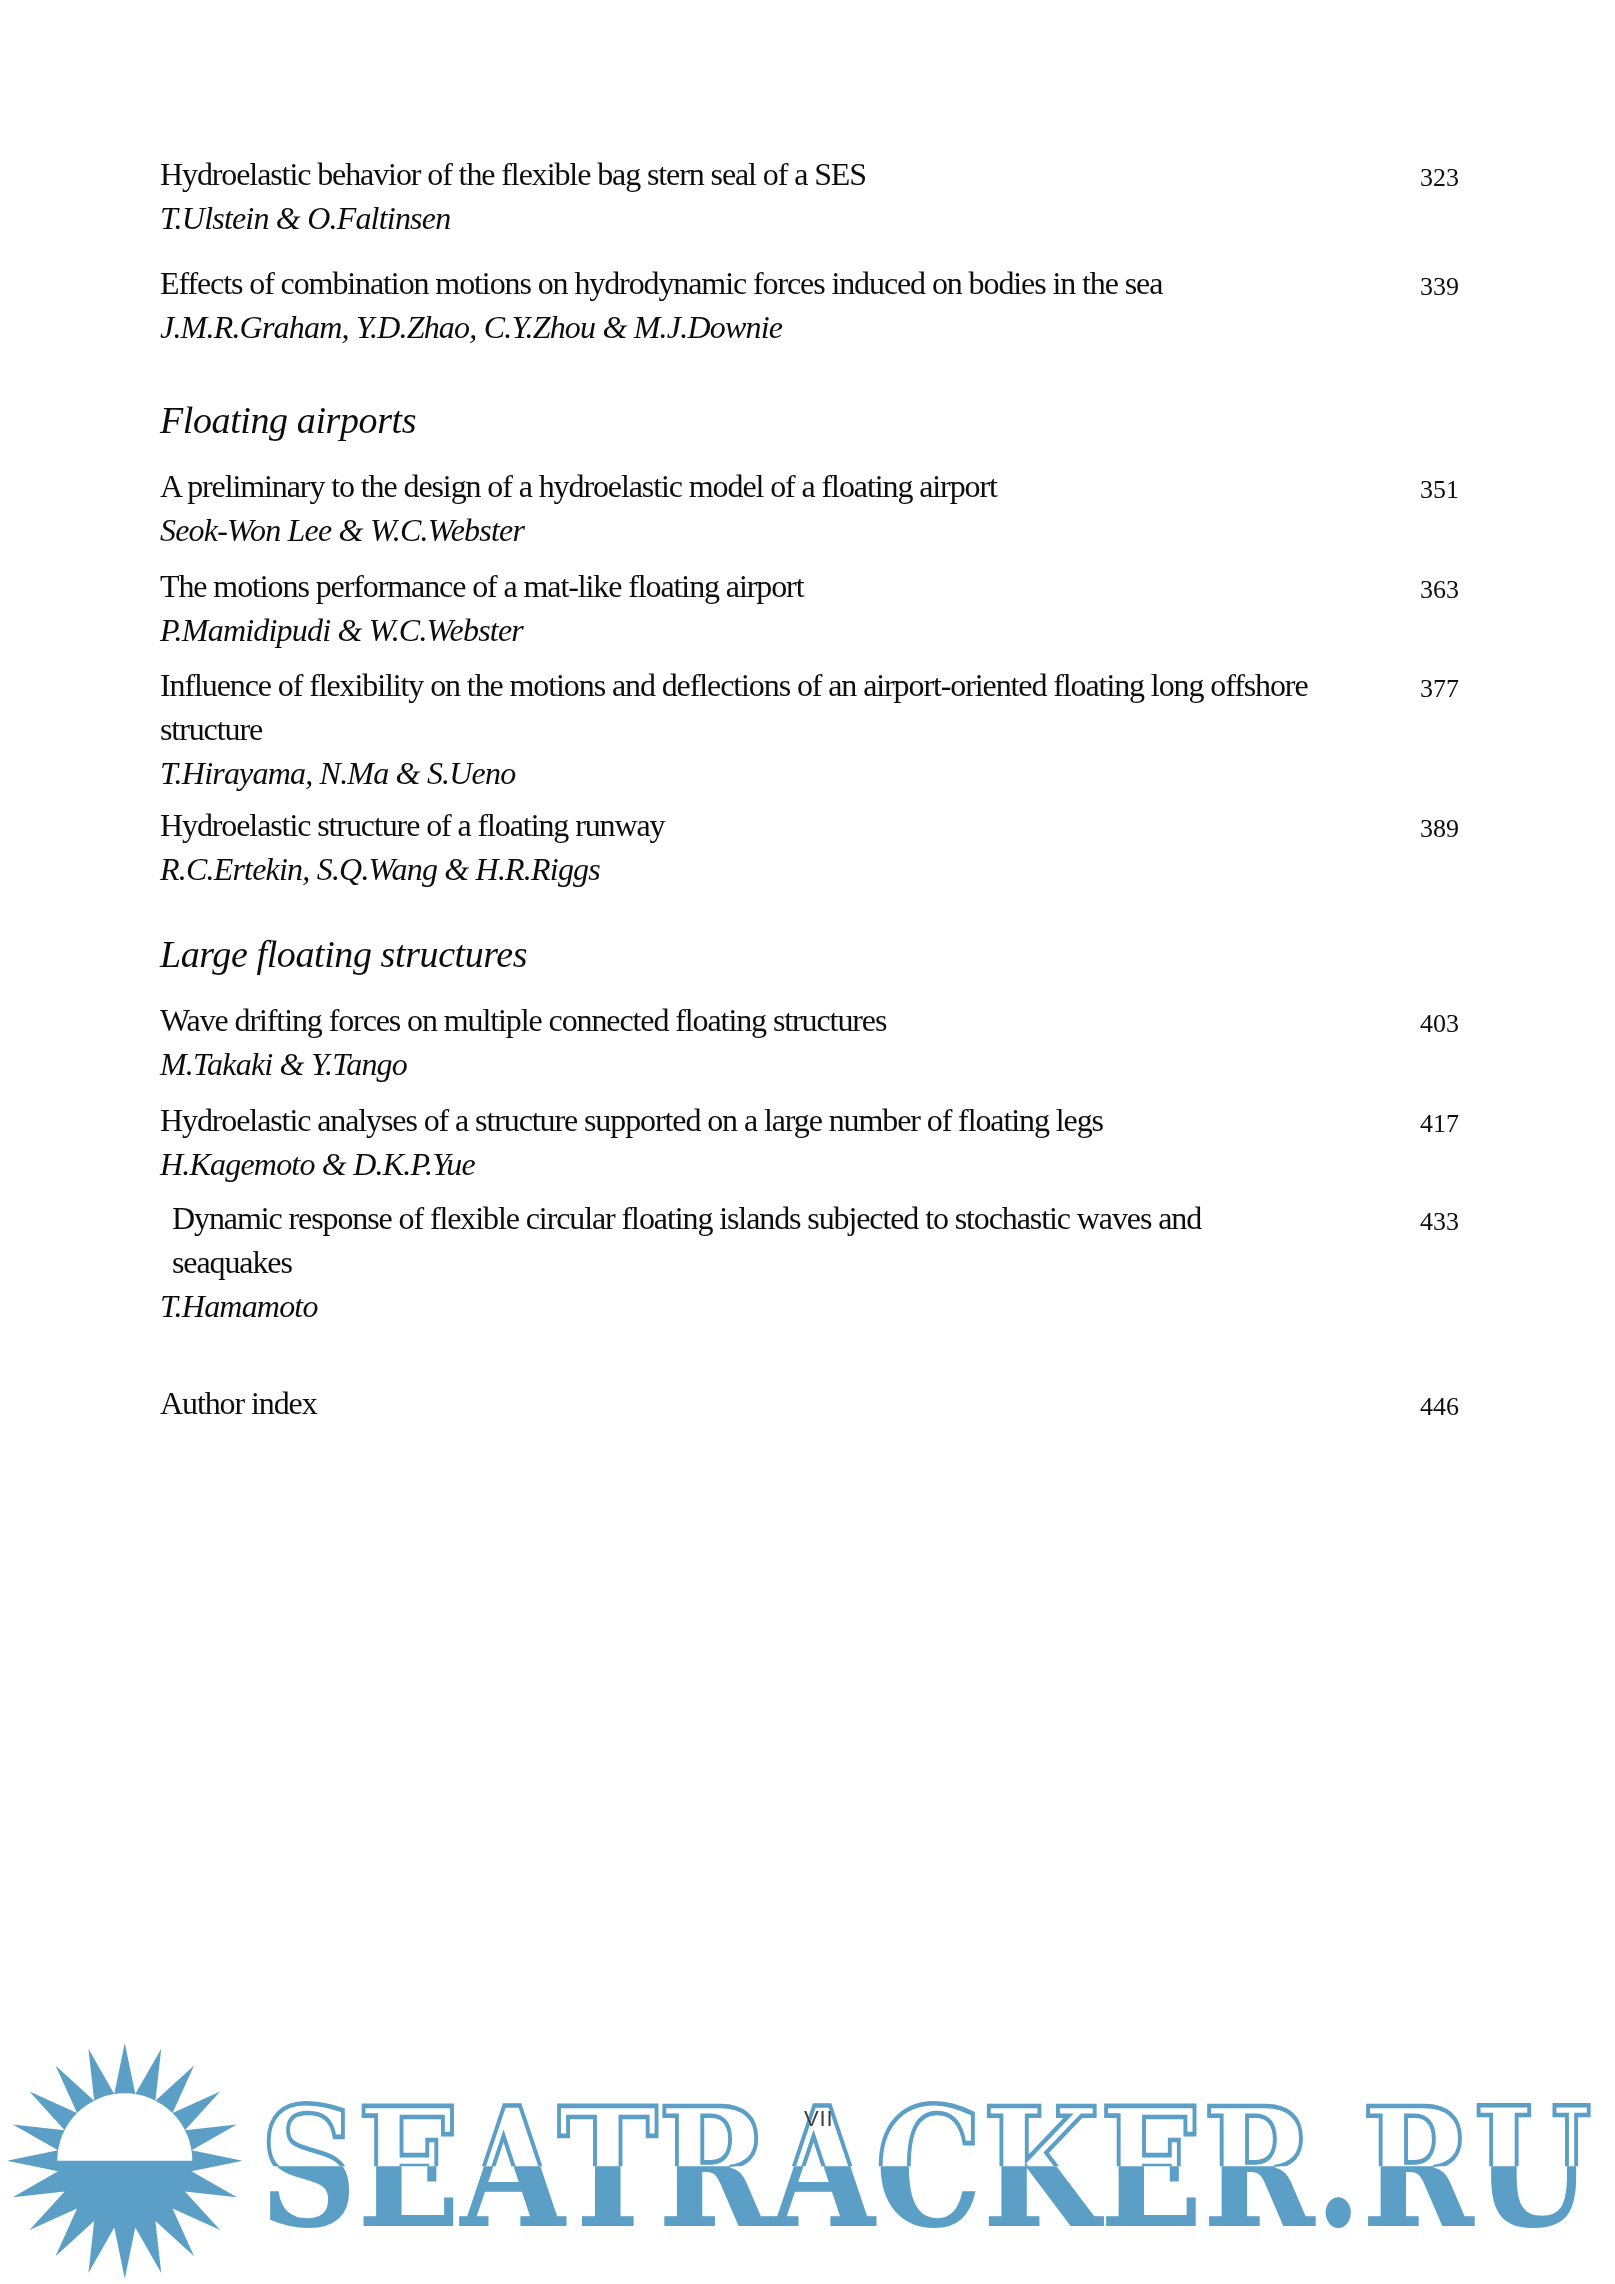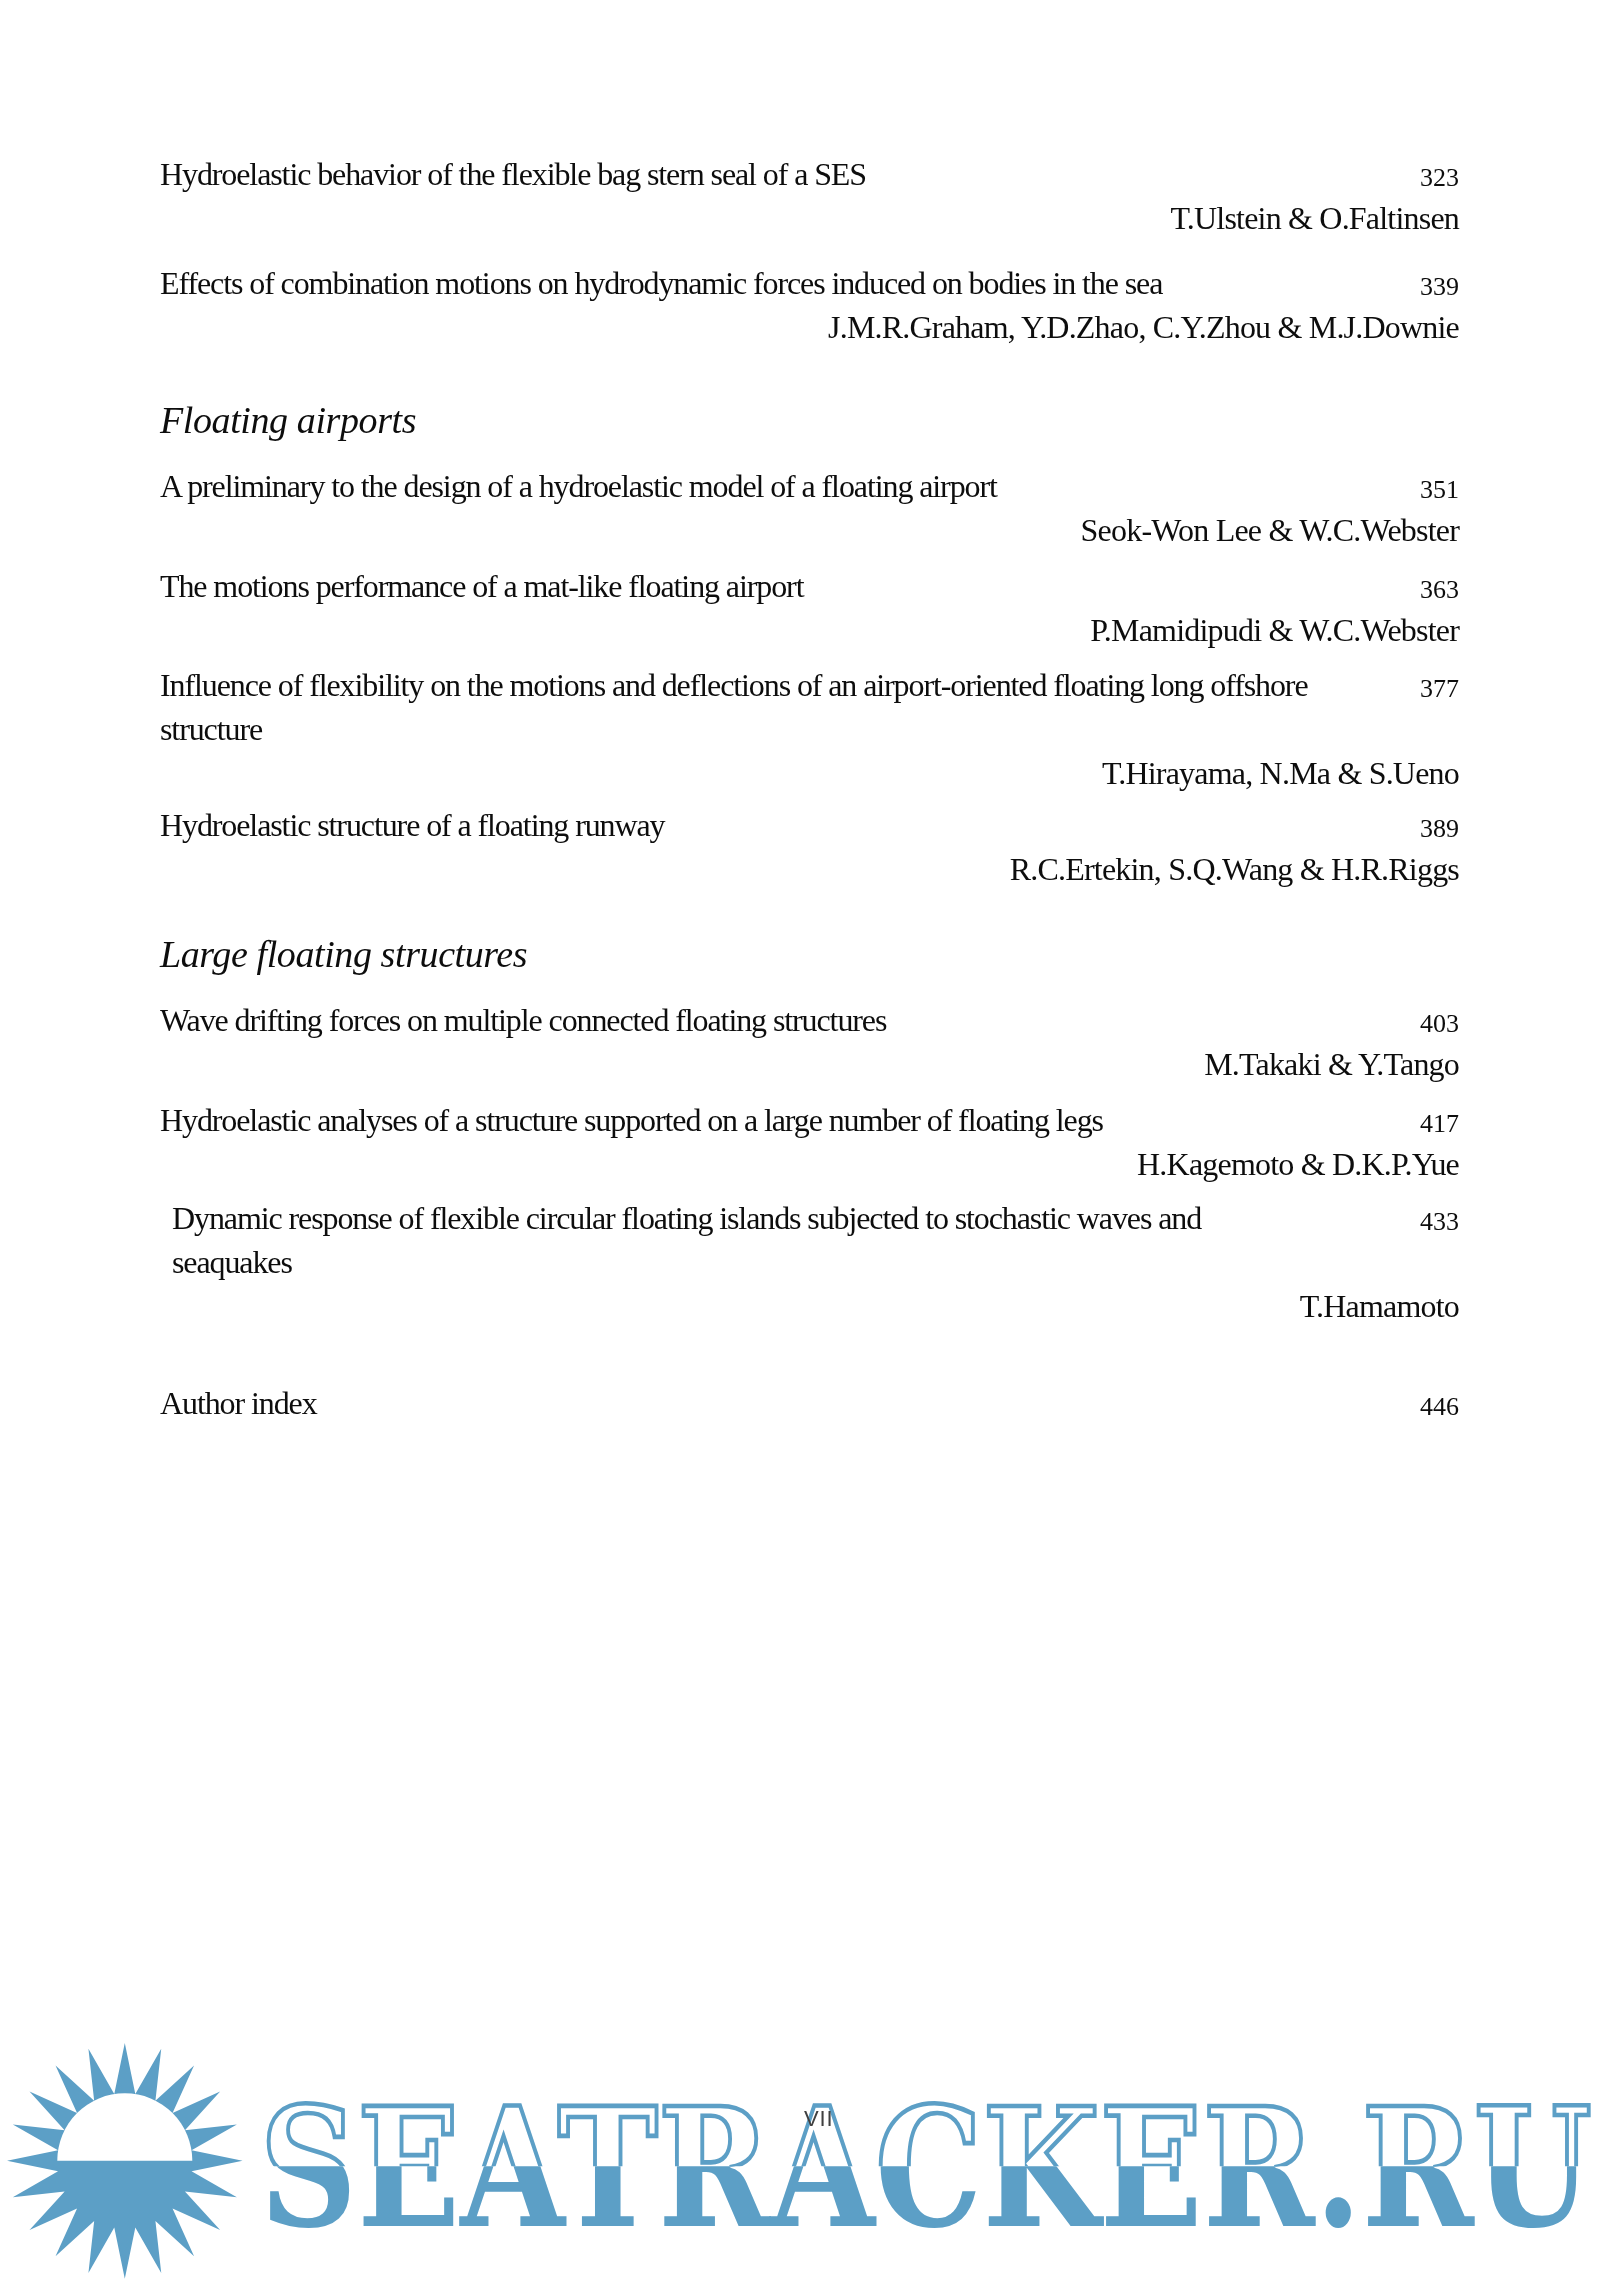--- a/index.html
+++ b/index.html
@@ -15,23 +15,23 @@
 
   .entry { position: absolute; left: 160px; width: 1299px; }
   .entry .title {
     font-size: 32px; line-height: 44px;
     letter-spacing: -1.1px;
     max-width: 1179px;
   }
   .entry.wide   .title { max-width: 1223px; }
   .entry.narrow .title { max-width: 1119px; margin-left: 12px; }
   .entry .authors {
+    font-style: italic;
     font-size: 32px; line-height: 44px;
     letter-spacing: -0.8px;
-    text-align: right;
   }
   .entry .pagenum {
     position: absolute; right: 0; top: 4px;
     font-size: 26px; line-height: 44px;
   }
 
   .heading {
     position: absolute; left: 160px;
     font-style: italic;
     font-size: 38px; line-height: 46px;

